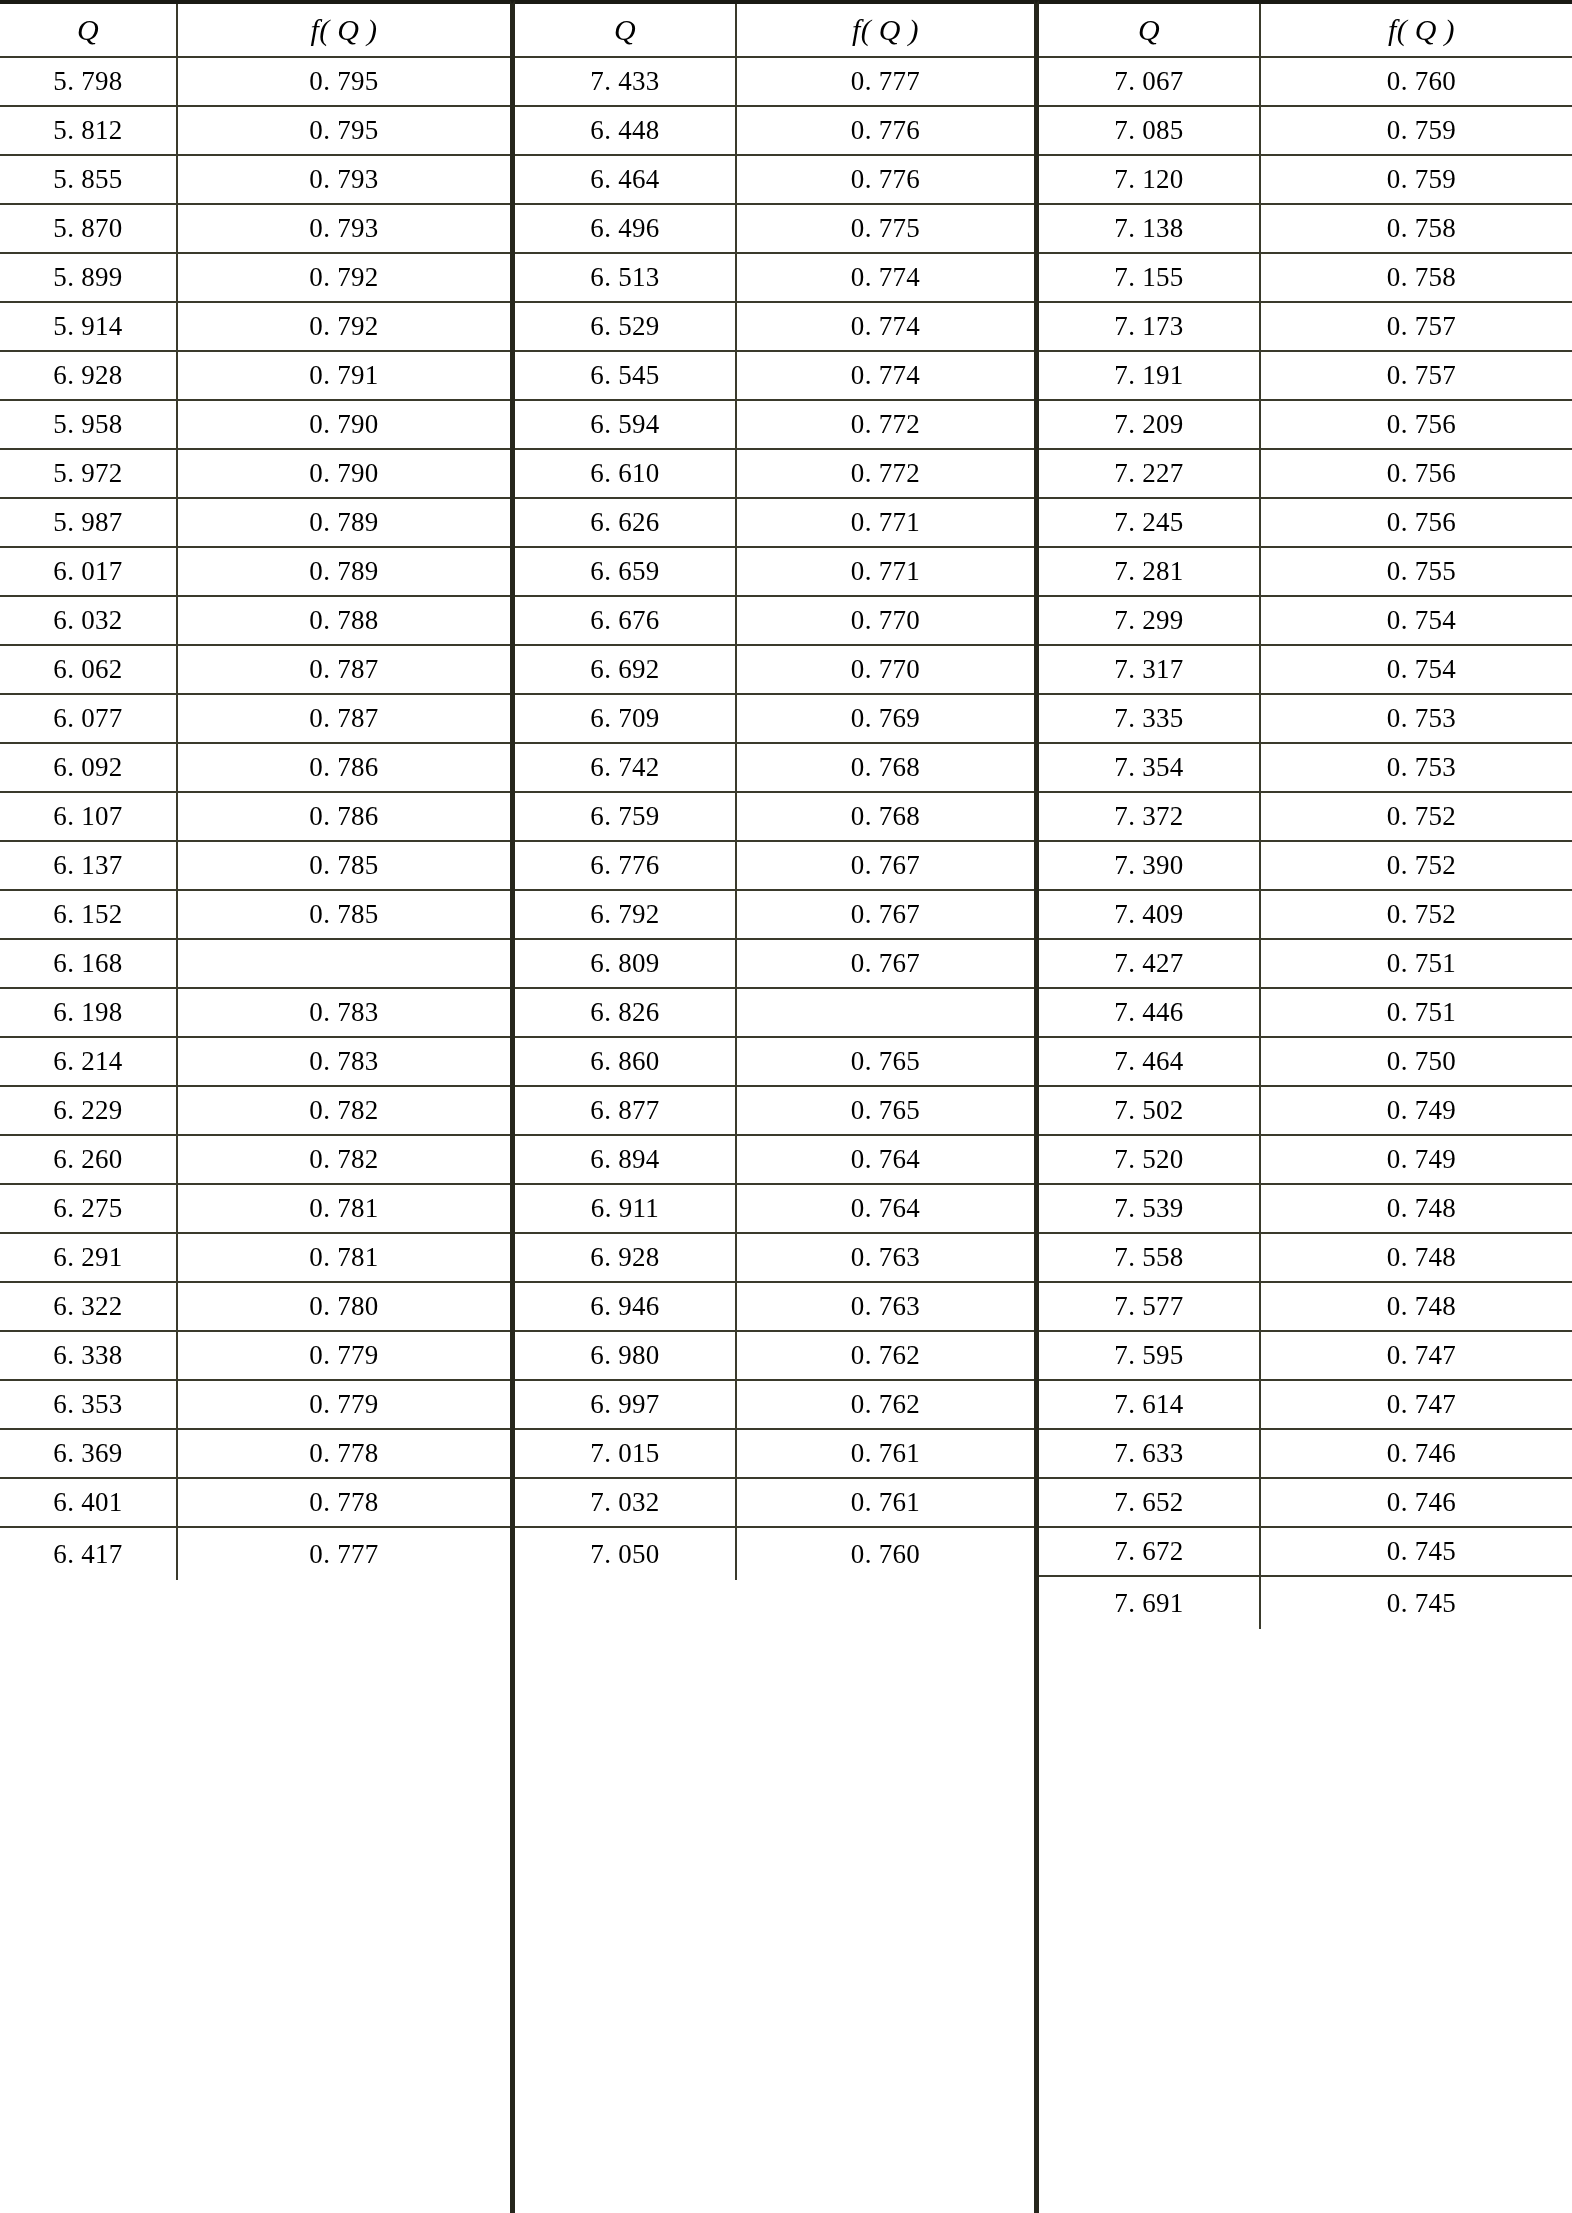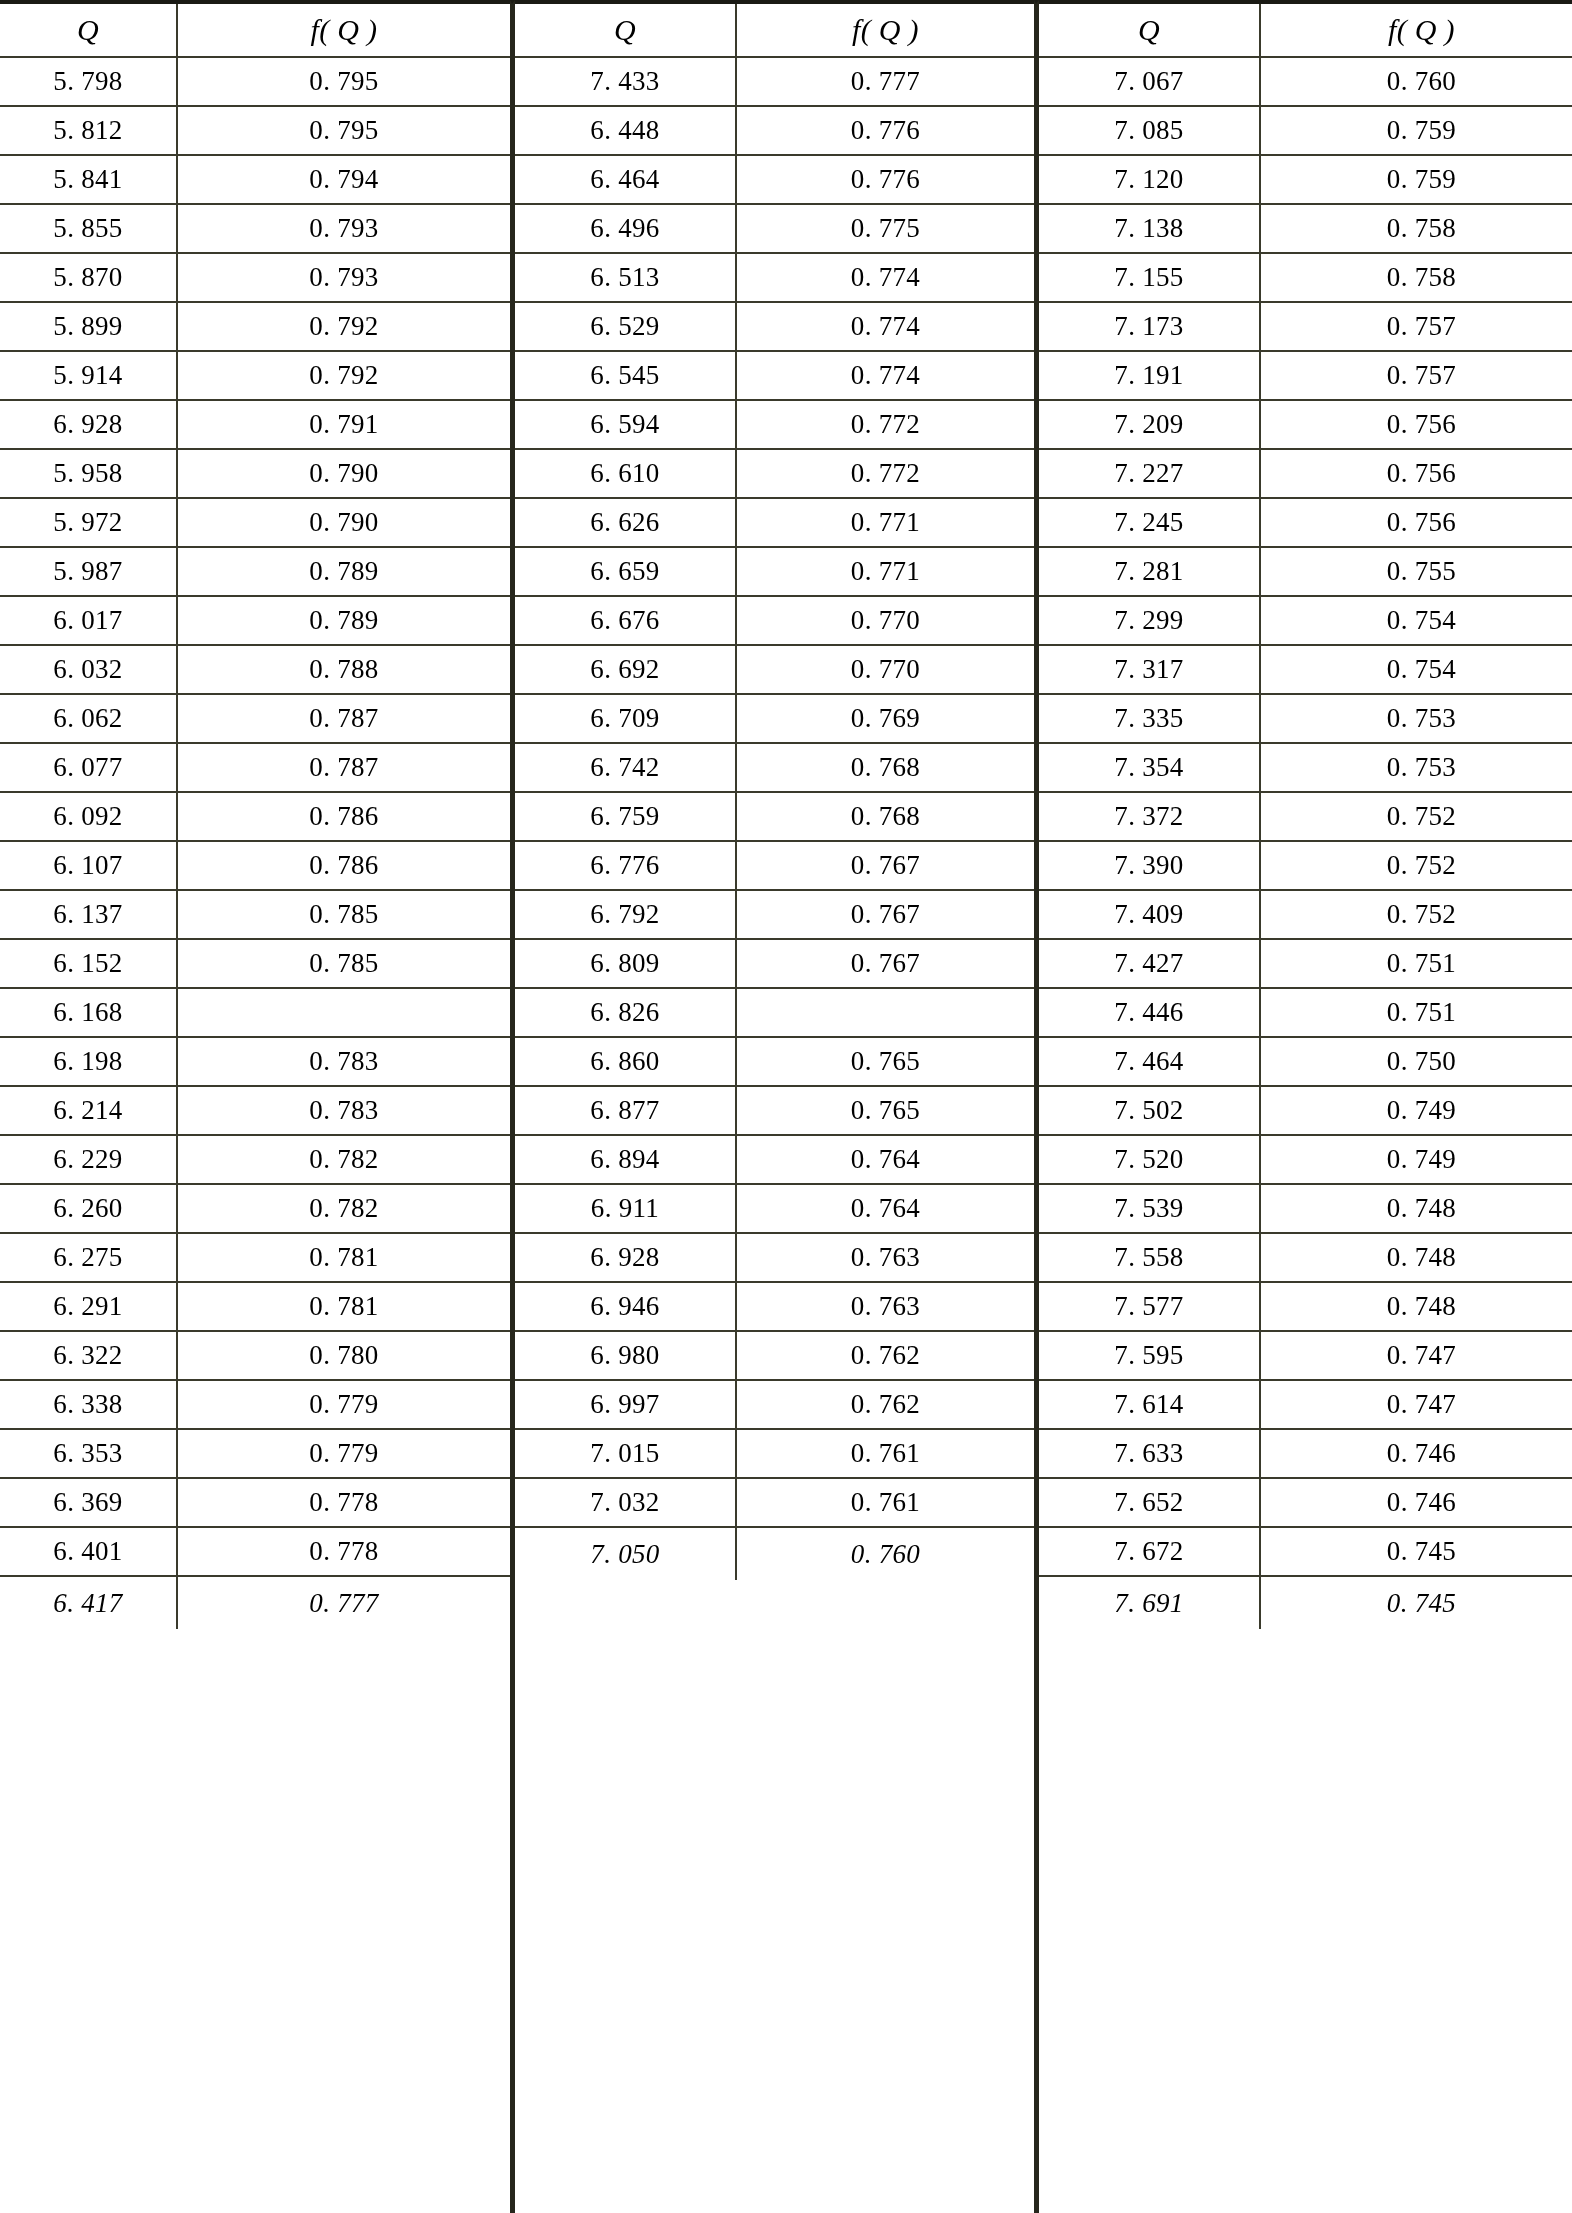--- a/index.html
+++ b/index.html
@@ -53,21 +53,20 @@
     border-bottom: 2px solid #3a3a2c;
     align-items: center;
   }
   .row.header {
     height: 54px;
     border-bottom: 2px solid #3a3a2c;
   }
   .row.last {
     border-bottom: none;
     height: 52px;
-    font-style: italic;
   }
 
   .cell {
     box-sizing: border-box;
     height: 100%;
     display: flex;
     align-items: center;
     justify-content: center;
     font-size: 27px;
     letter-spacing: 0.3px;
@@ -109,24 +108,20 @@
     <div class="body">
         <div class="row">
           <div class="cell q">5. 798</div>
           <div class="cell fq">0. 795</div>
         </div>
         <div class="row">
           <div class="cell q">5. 812</div>
           <div class="cell fq">0. 795</div>
         </div>
         <div class="row">
-          <div class="cell q">5. 841</div>
-          <div class="cell fq">0. 794</div>
-        </div>
-        <div class="row">
           <div class="cell q">5. 855</div>
           <div class="cell fq">0. 793</div>
         </div>
         <div class="row">
           <div class="cell q">5. 870</div>
           <div class="cell fq">0. 793</div>
         </div>
         <div class="row">
           <div class="cell q">5. 899</div>
           <div class="cell fq">0. 792</div>

